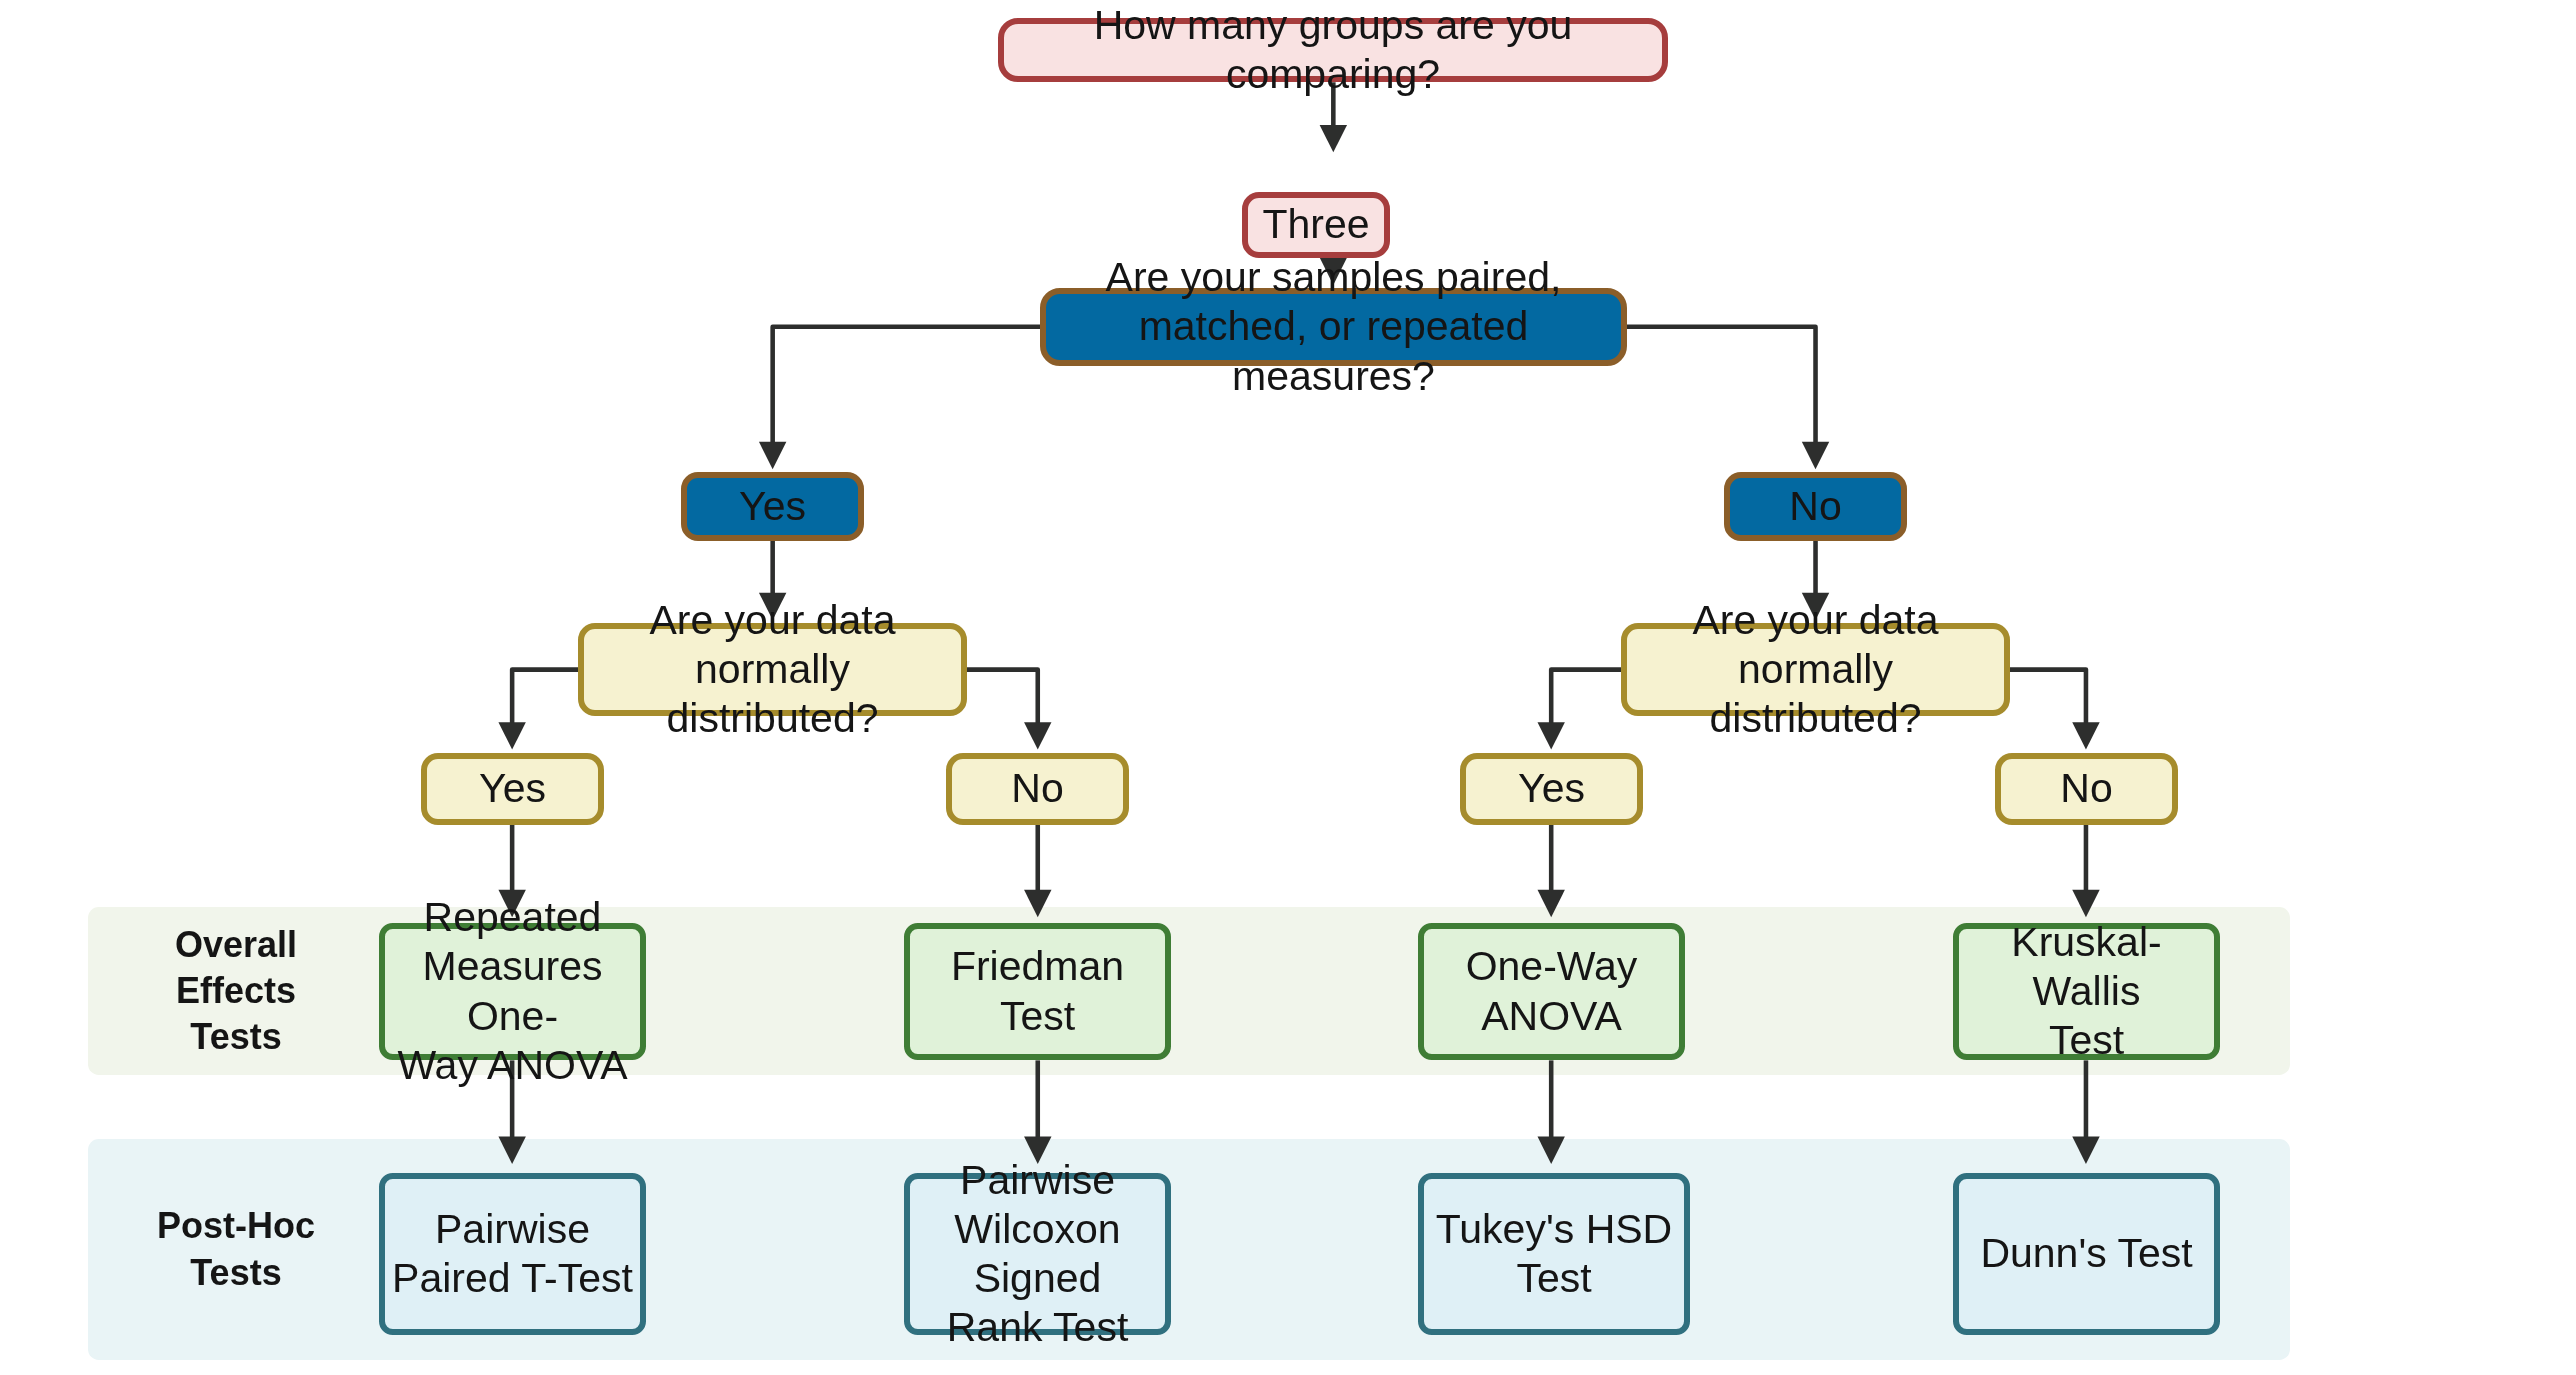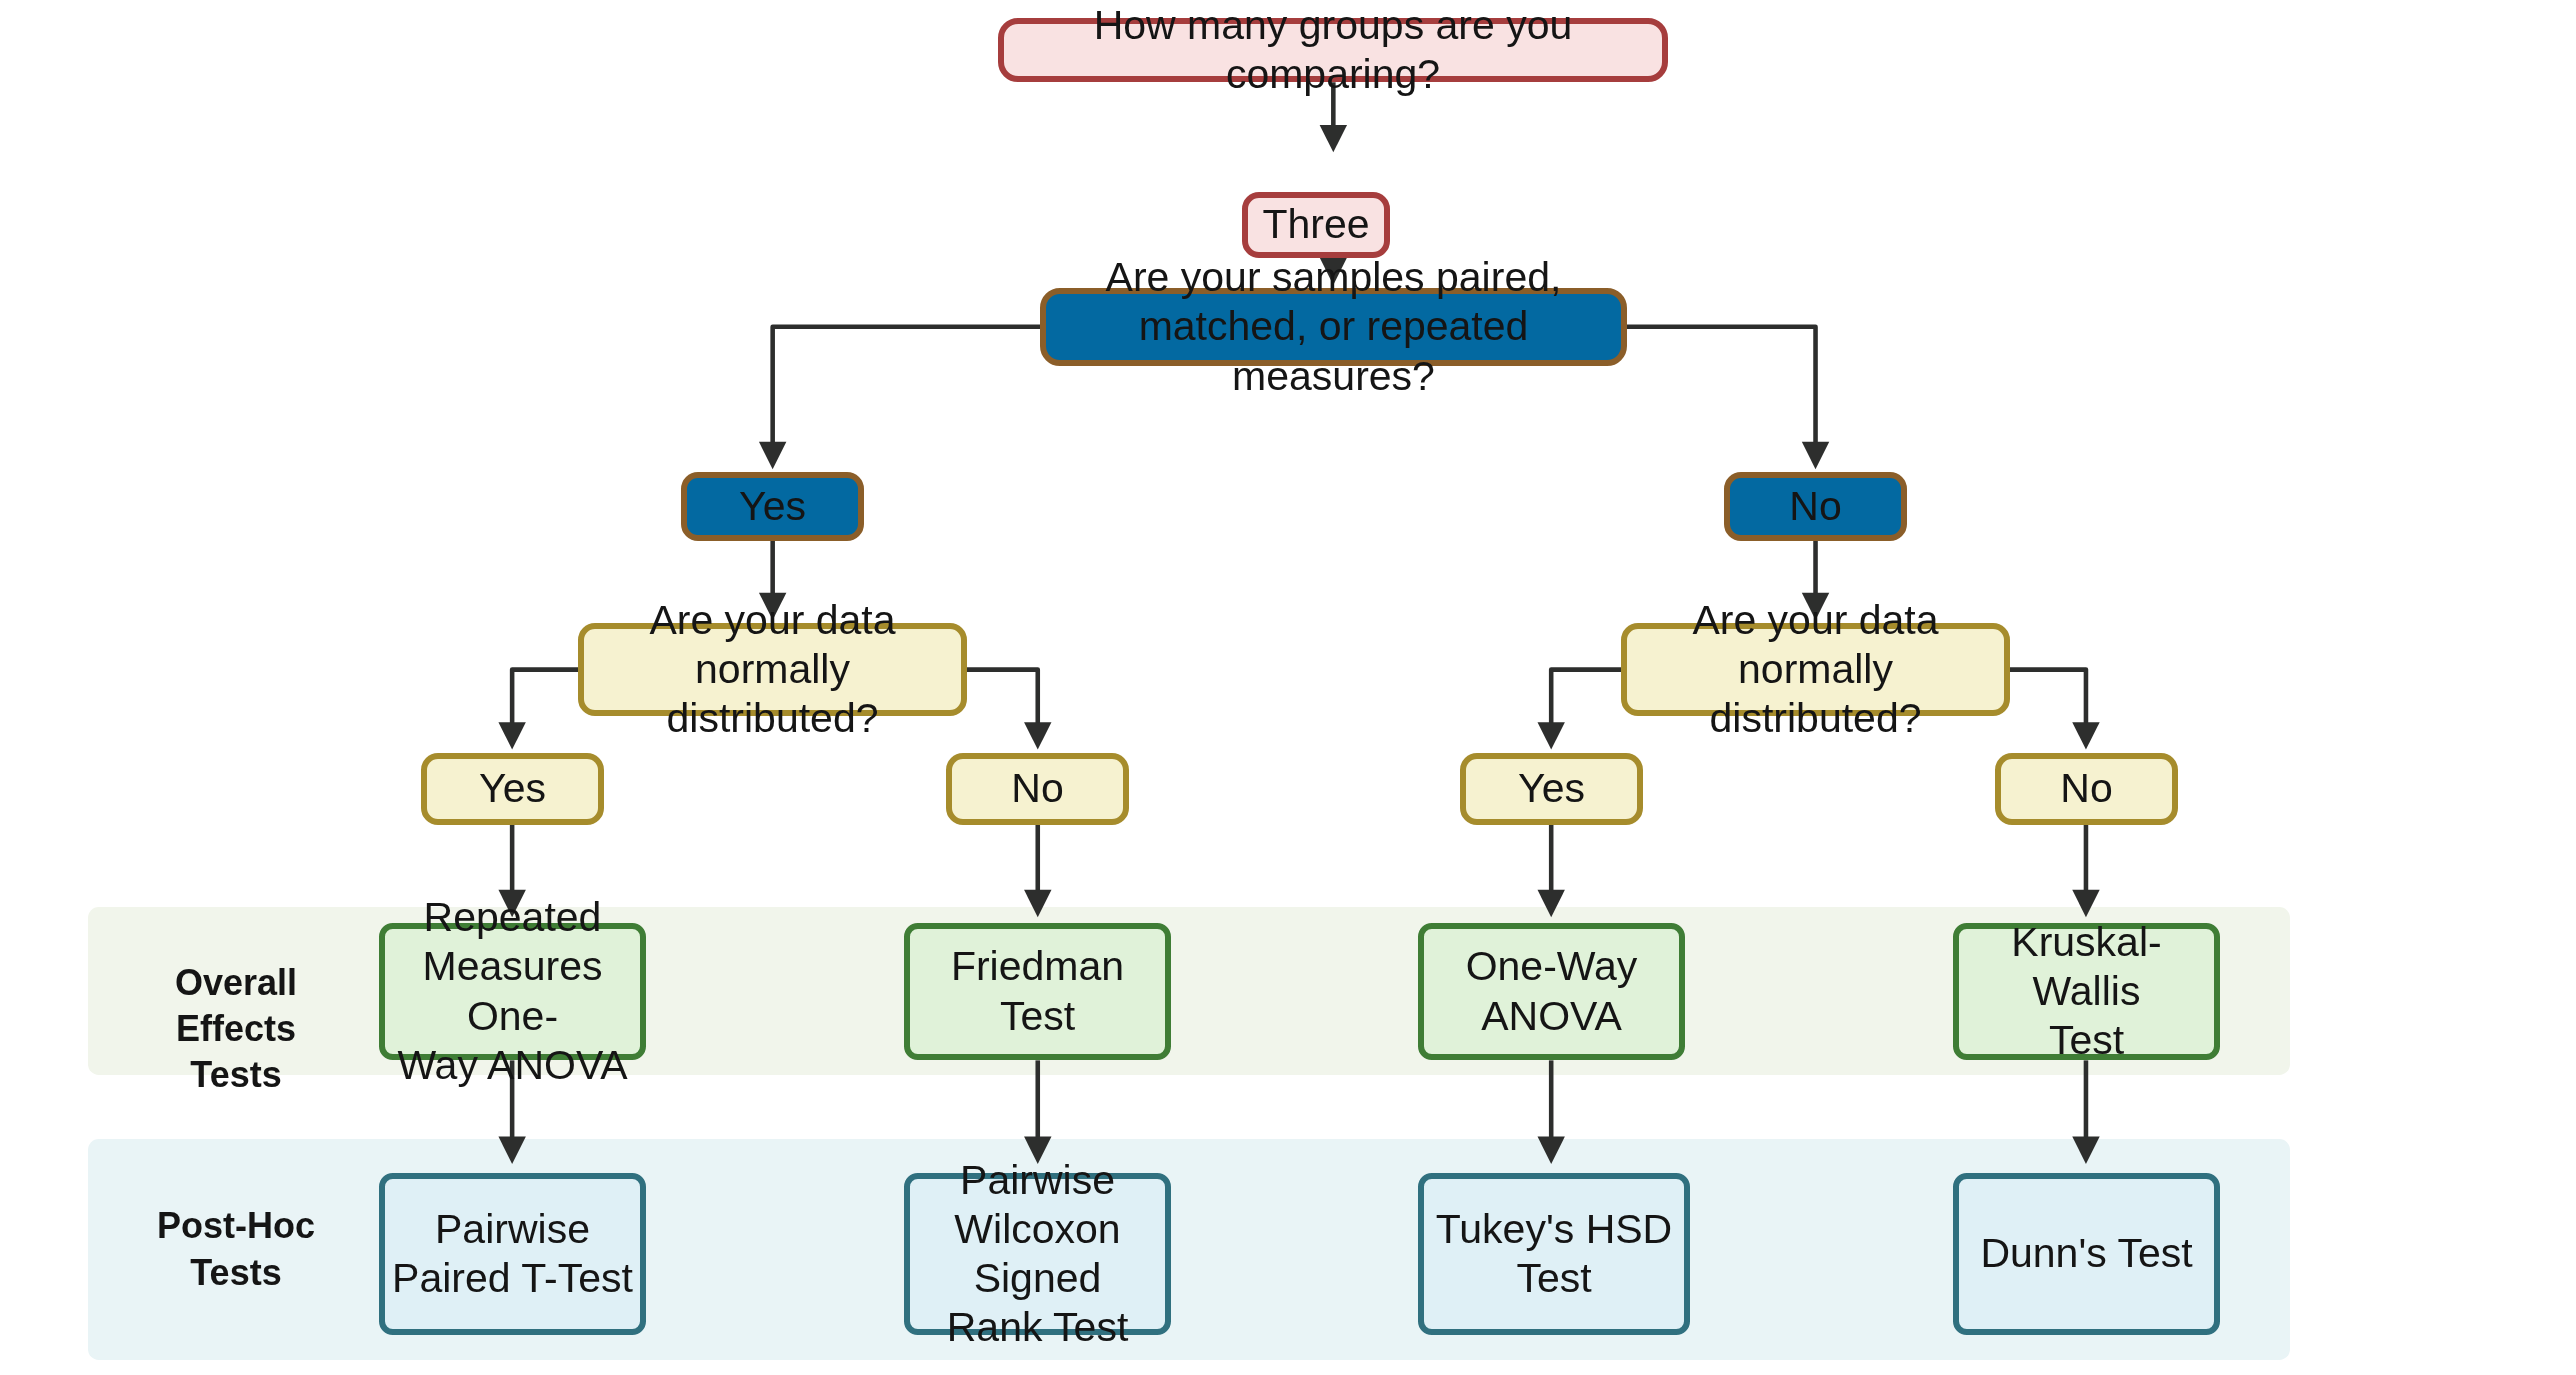--- a/index.html
+++ b/index.html
@@ -122,21 +122,21 @@
     <path class="stem" d="M672 1392 V 1494"></path>
     <path class="head" d="M654 1492 L690 1492 L672 1528 Z"></path>
     <path class="stem" d="M1362 1392 V 1494"></path>
     <path class="head" d="M1344 1492 L1380 1492 L1362 1528 Z"></path>
     <path class="stem" d="M2036 1392 V 1494"></path>
     <path class="head" d="M2018 1492 L2054 1492 L2036 1528 Z"></path>
     <path class="stem" d="M2738 1392 V 1494"></path>
     <path class="head" d="M2720 1492 L2756 1492 L2738 1528 Z"></path>
   </svg>
 
-  <div class="row-label" style="left:99px; top:907px; width:274px; height:168px;margin-top:38px;">Overall
+  <div class="row-label" style="left:99px; top:907px; width:274px; height:168px;">Overall
 Effects
 Tests</div>
   <div class="row-label" style="left:99px; top:1139px; width:274px; height:221px;">Post-Hoc
 Tests</div>
 
   <div class="node pink" style="left:998px; top:18.3px; width:670px; height:64px; border-radius:20px;">How many groups are you comparing?</div>
 
   <div class="node pink" style="left:1242px; top:154px; width:148px; height:66px;margin-top:38px;">Three</div>
 
   <div class="node tan" style="left:1040px; top:288px; width:587px; height:78px; border-radius:20px;">Are your samples paired,

